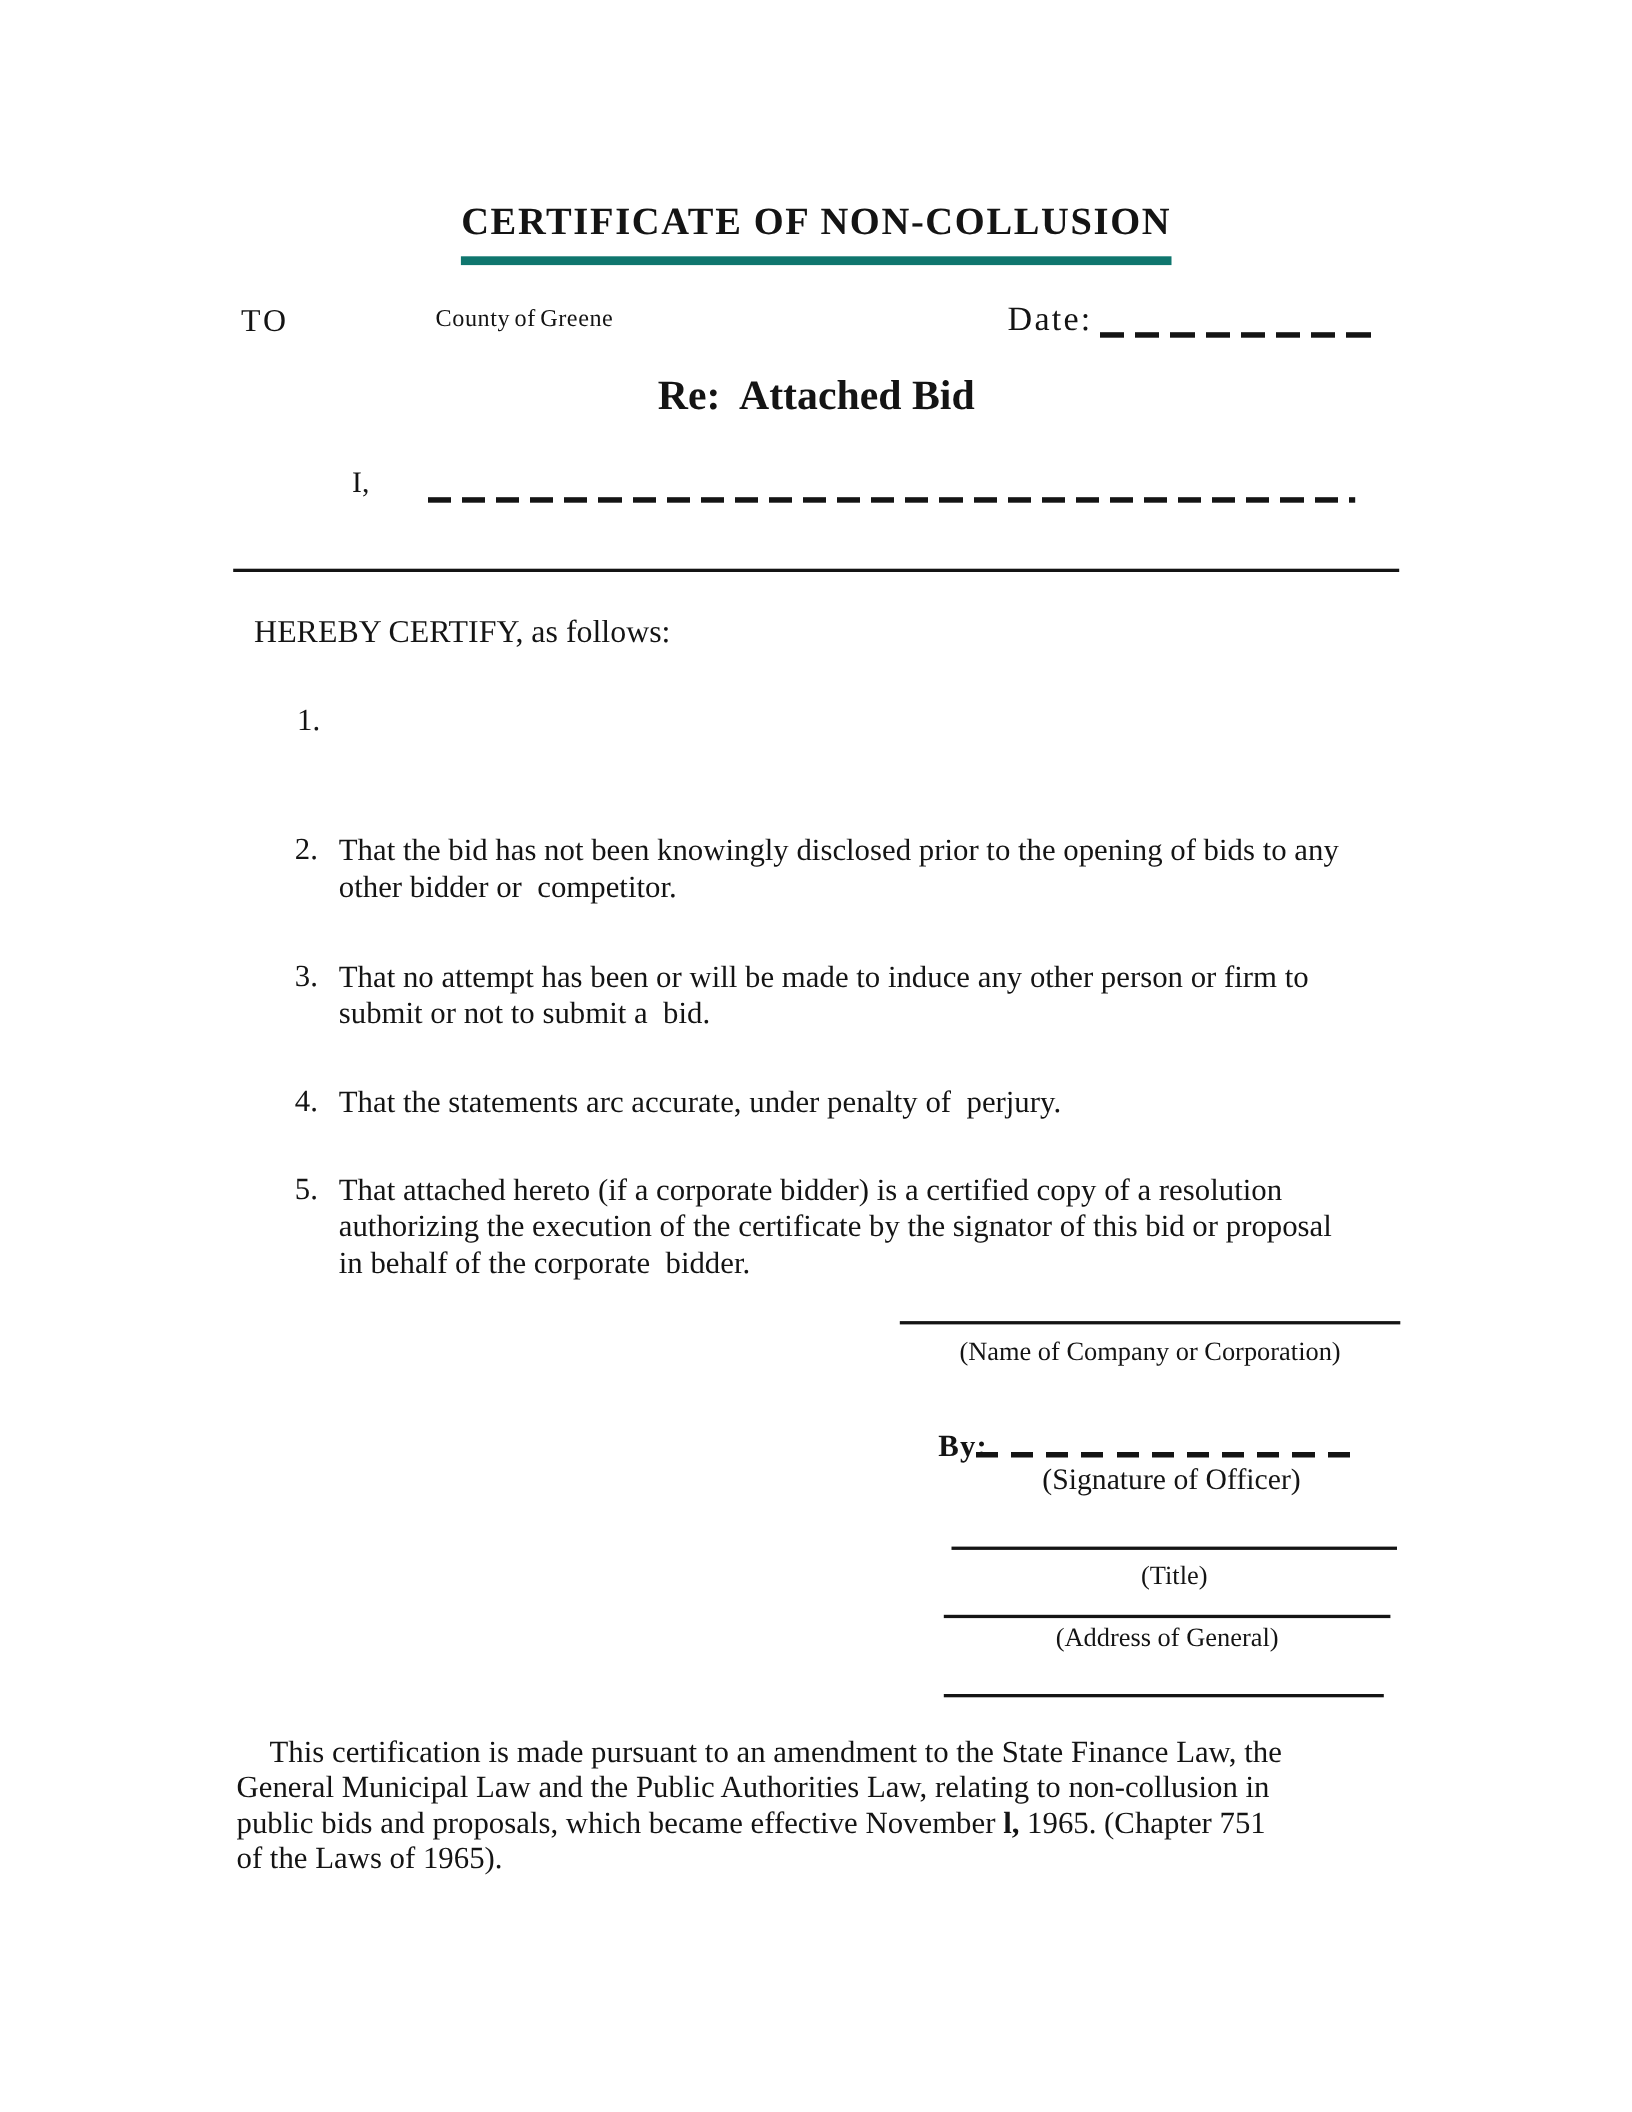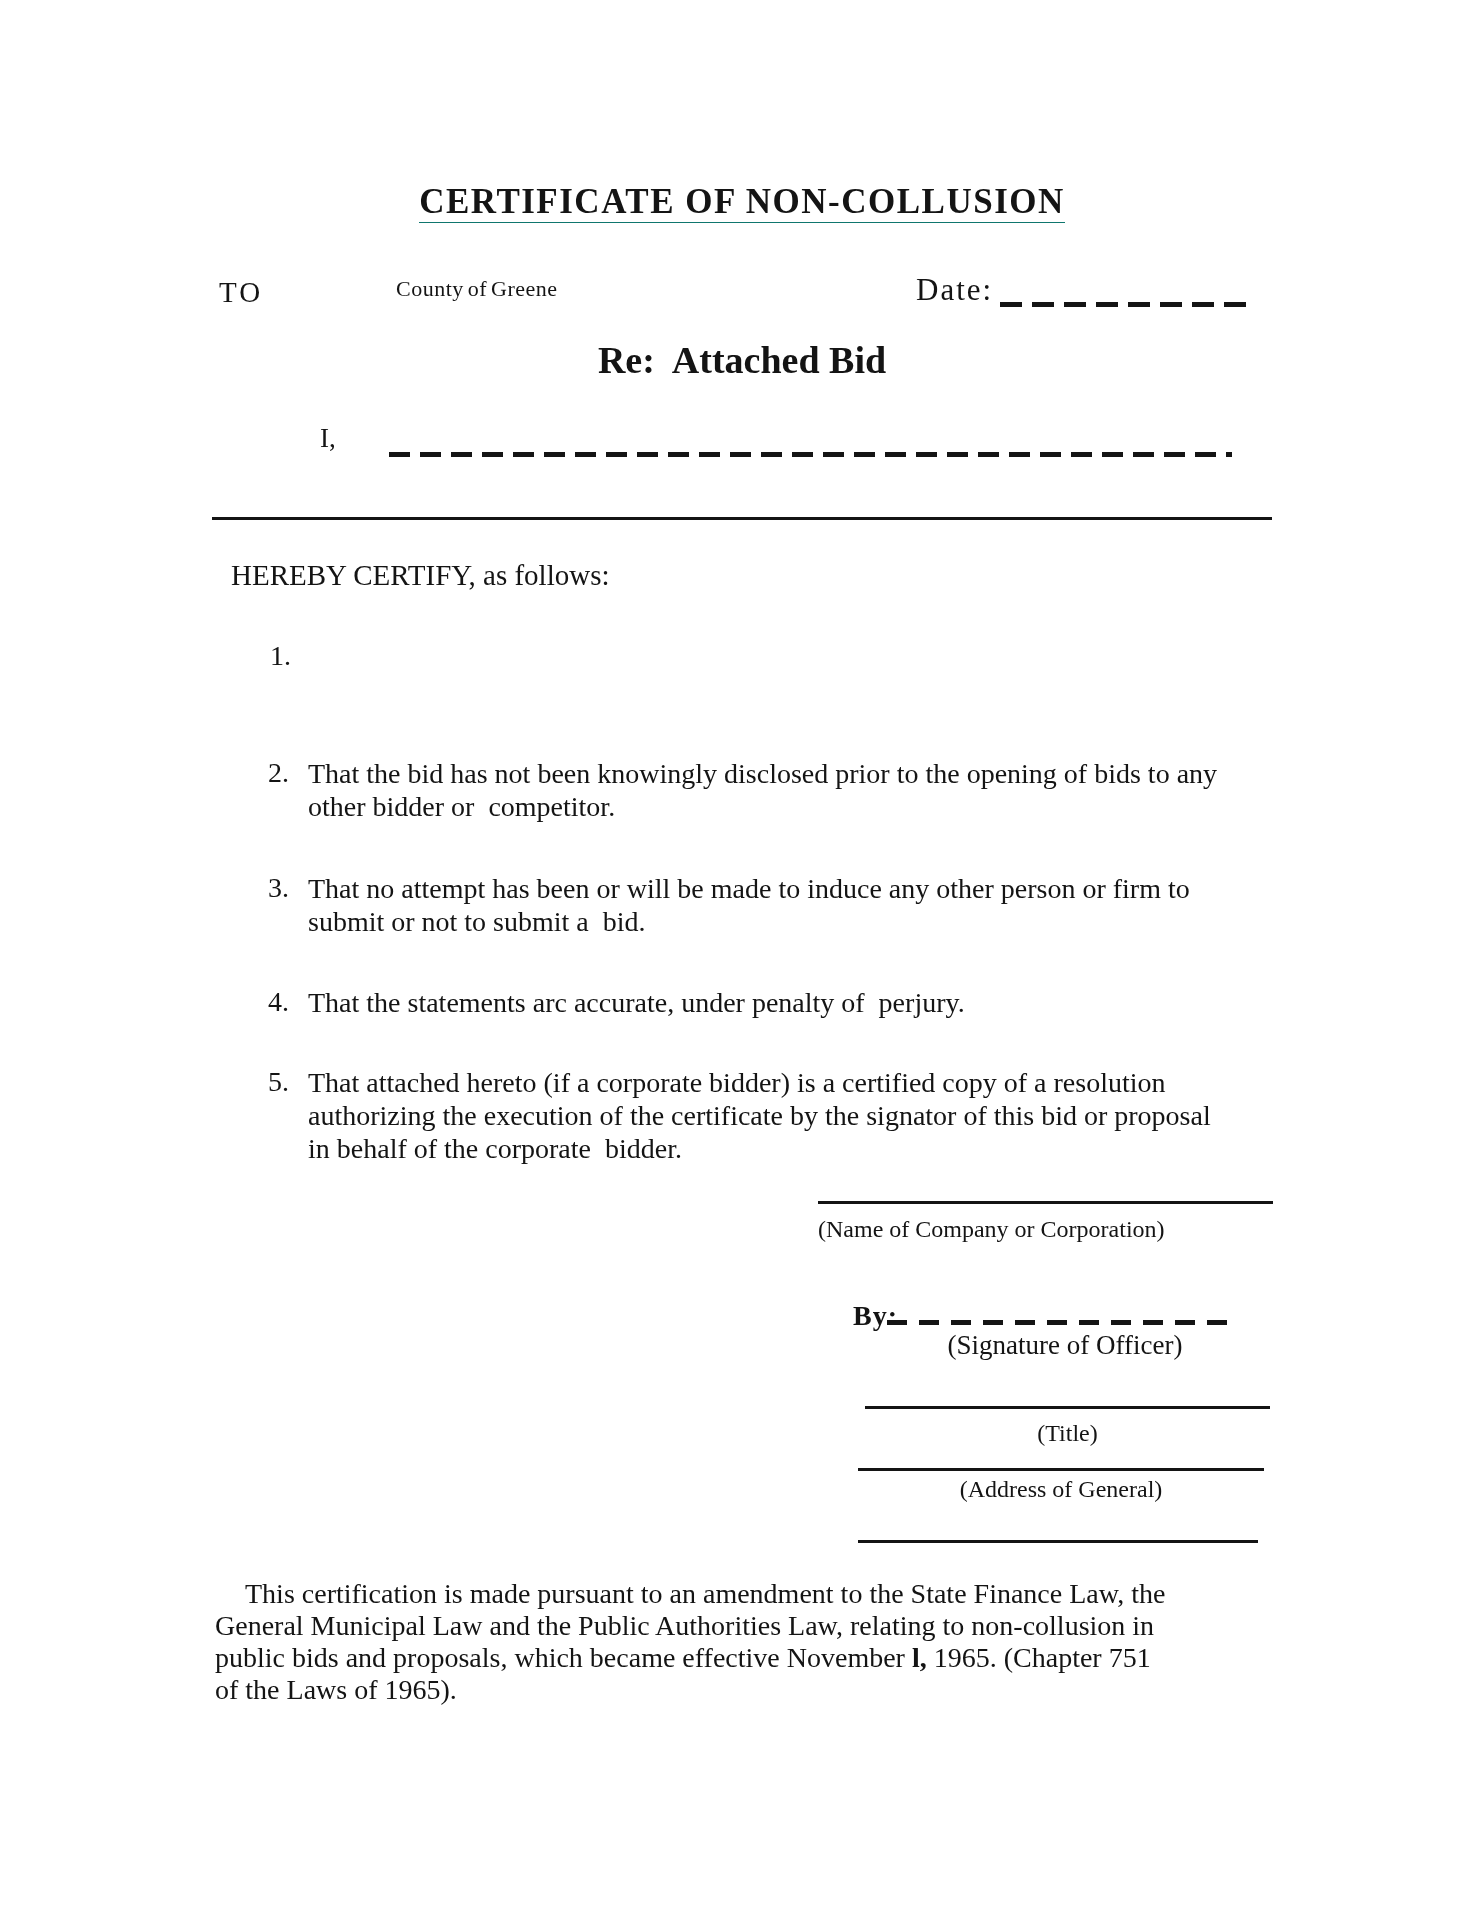--- a/index.html
+++ b/index.html
@@ -10,21 +10,21 @@
     background:#ffffff;
     color:#141414;
     font-family:"Liberation Serif","DejaVu Serif",serif;
     overflow:hidden;
   }
   .abs{position:absolute;white-space:pre;}
   
   .title-wrap{position:absolute;top:182px;left:0;width:1484px;text-align:center;}
   .title-text{
     font-size:35px;font-weight:bold;letter-spacing:1.5px;
-    border-bottom:1px solid #0f766e;padding-bottom:1px;
+    border-bottom:8px solid #0f766e;padding-bottom:12px;
     white-space:pre;
   }
   
   .to-label{top:276px;left:219px;font-size:29px;letter-spacing:3px;}
   .recipient{top:276px;left:396px;font-size:22px;letter-spacing:.5px;word-spacing:-2px;}
   .date-label{top:272px;left:916px;font-size:31px;letter-spacing:2px;}
   .date-blank{position:absolute;top:302px;left:1000px;width:256px;height:5px;
     background:repeating-linear-gradient(to right,#141414 0 22px,transparent 22px 32px);}
   
   .re-line{top:338px;left:0;width:1484px;text-align:center;font-size:38px;font-weight:bold;}
@@ -40,21 +40,21 @@
   .item-num{position:absolute;width:34px;font-size:28px;white-space:pre;}
   .item-text{position:absolute;left:308px;font-size:28px;line-height:33px;white-space:pre;}
   .n1{top:640px;left:270px;} .t1{top:640px;}
   .n2{top:757px;left:268px;} .t2{top:757px;}
   .n3{top:872px;left:268px;} .t3{top:872px;}
   .n4{top:986px;left:268px;} .t4{top:986px;}
   .n5{top:1066px;left:268px;} .t5{top:1066px;}
   
   .sig-line{position:absolute;height:3px;background:#141414;}
   .name-line{top:1201px;left:818px;width:455px;}
-  .name-caption{top:1216px;left:818px;width:455px;text-align:left;font-size:24px;}
+  .name-caption{top:1216px;left:818px;width:455px;text-align:center;font-size:24px;}
   .by-label{top:1300px;left:833px;font-size:28px;font-weight:bold;letter-spacing:1px;margin-left:20px;}
   .by-blank{position:absolute;top:1320px;left:887px;width:352px;height:5px;
     background:repeating-linear-gradient(to right,#141414 0 20px,transparent 20px 32px);}
   .sig-caption{top:1330px;left:887px;width:356px;text-align:center;font-size:27px;}
   .title-line{top:1406px;left:865px;width:405px;}
   .title-caption{top:1420px;left:865px;width:405px;text-align:center;font-size:24px;}
   .addr-line{top:1468px;left:858px;width:406px;}
   .addr-caption{top:1476px;left:858px;width:406px;text-align:center;font-size:24px;}
   .bottom-line{top:1540px;left:858px;width:400px;}
   

